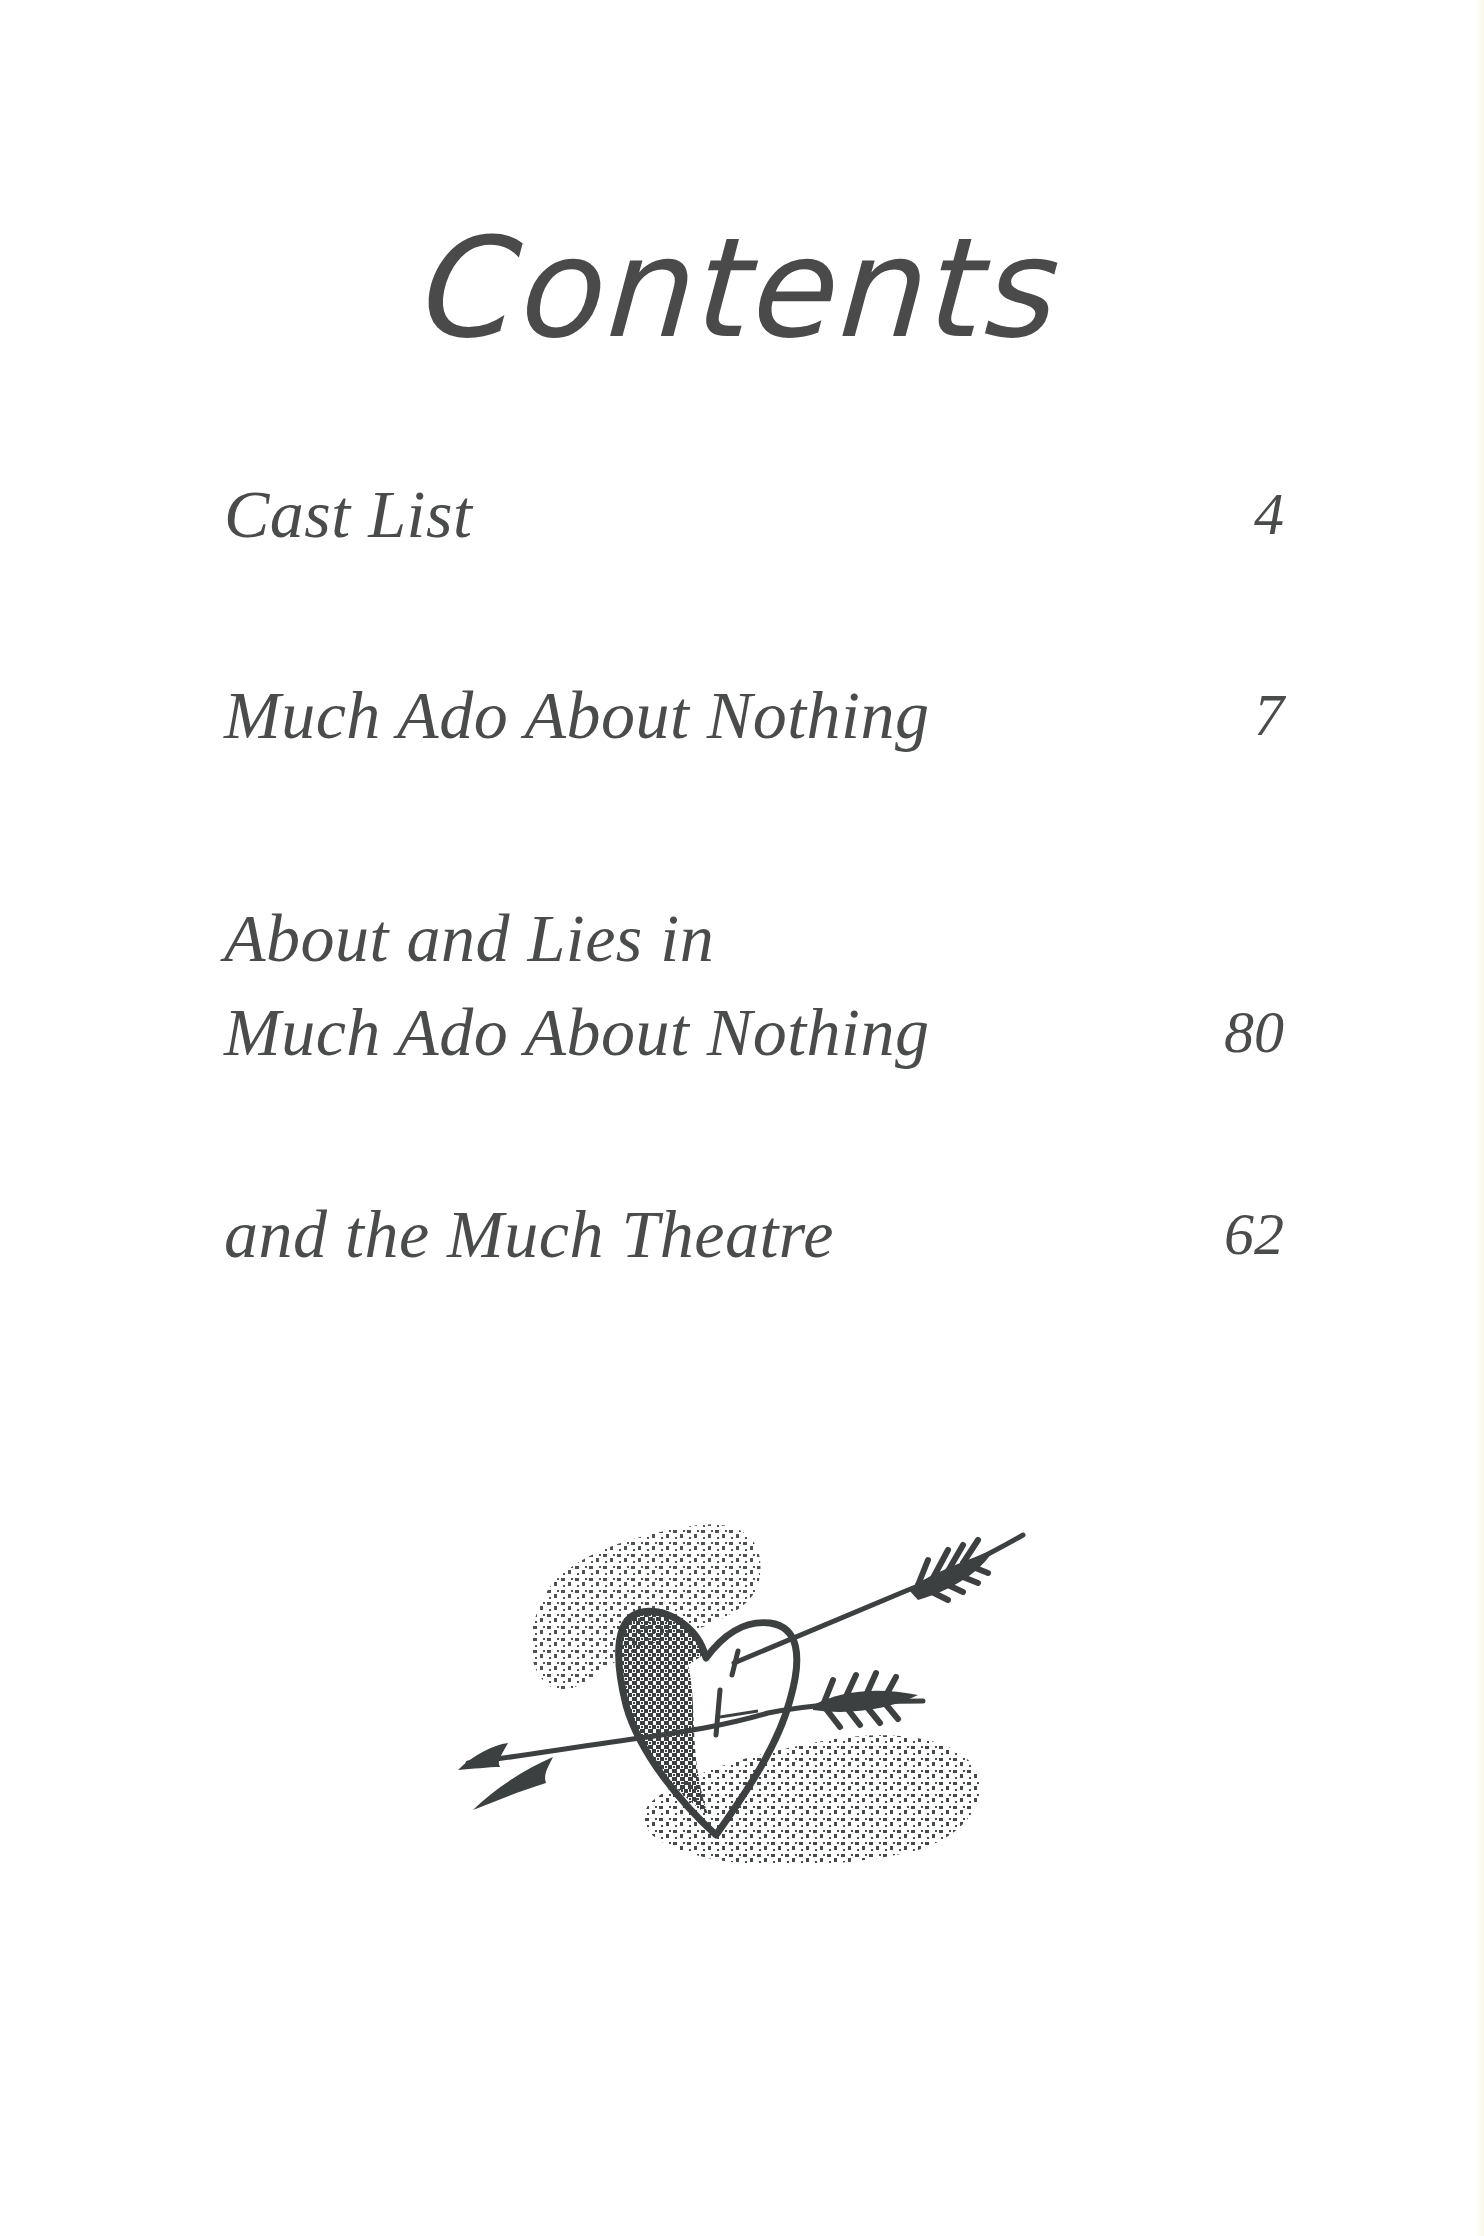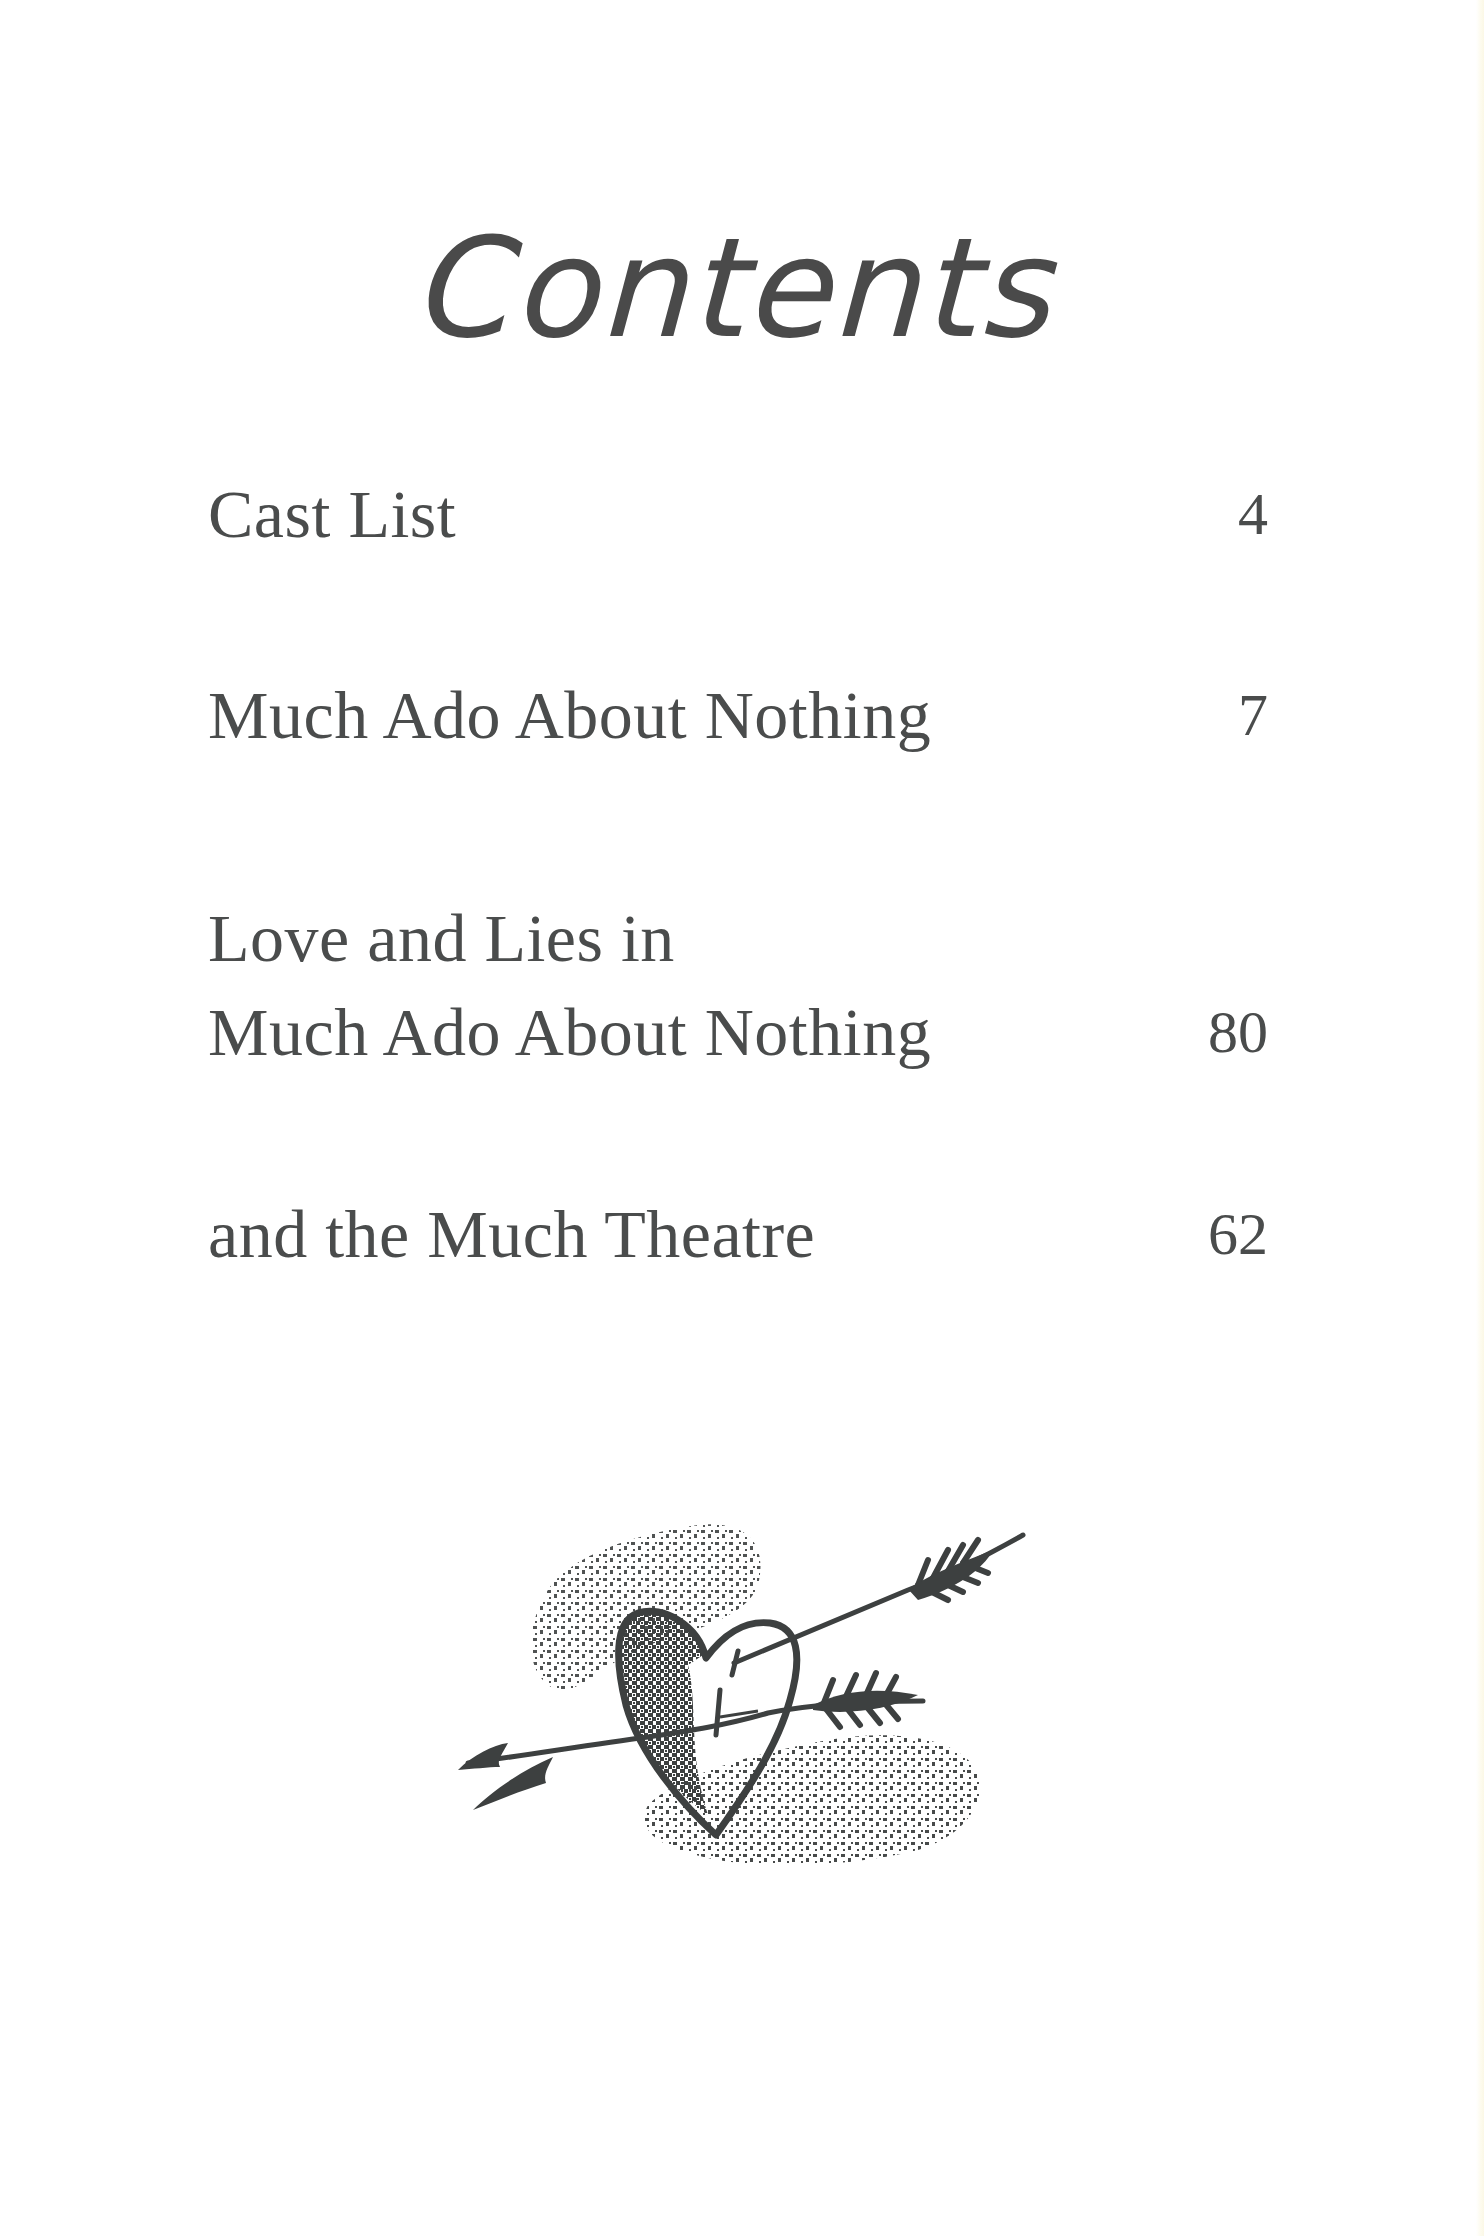--- a/index.html
+++ b/index.html
@@ -39,22 +39,23 @@
       transform: skewX(-4deg);
     }
     .toc {
       position: absolute;
       left: 208px;
       width: 1060px;
       top: 0;
     }
     .toc-entry {
       position: absolute;
-      left: 0;
+      left: 16px;
       width: 1060px;
+      font-style: italic;
     }
     .toc-title {
       font-size: 68px;
       line-height: 94px;
       letter-spacing: 0.5px;
       color: #4a4c4c;
     }
     .toc-title .line {
       display: block;
       white-space: nowrap;
@@ -94,21 +95,21 @@
 
   <div class="toc-entry" style="top: 668px;">
     <div class="toc-title">
       <span class="line">Much Ado About Nothing</span>
     </div>
     <div class="toc-page">7</div>
   </div>
 
   <div class="toc-entry" style="top: 891px;">
     <div class="toc-title">
-      <span class="line">Love and Lies in</span>
+      <span class="line">About and Lies in</span>
       <span class="line">Much Ado About Nothing</span>
     </div>
     <div class="toc-page">80</div>
   </div>
 
   <div class="toc-entry" style="top: 1187px;">
     <div class="toc-title">
       <span class="line">and the Much Theatre</span>
     </div>
     <div class="toc-page">62</div>

